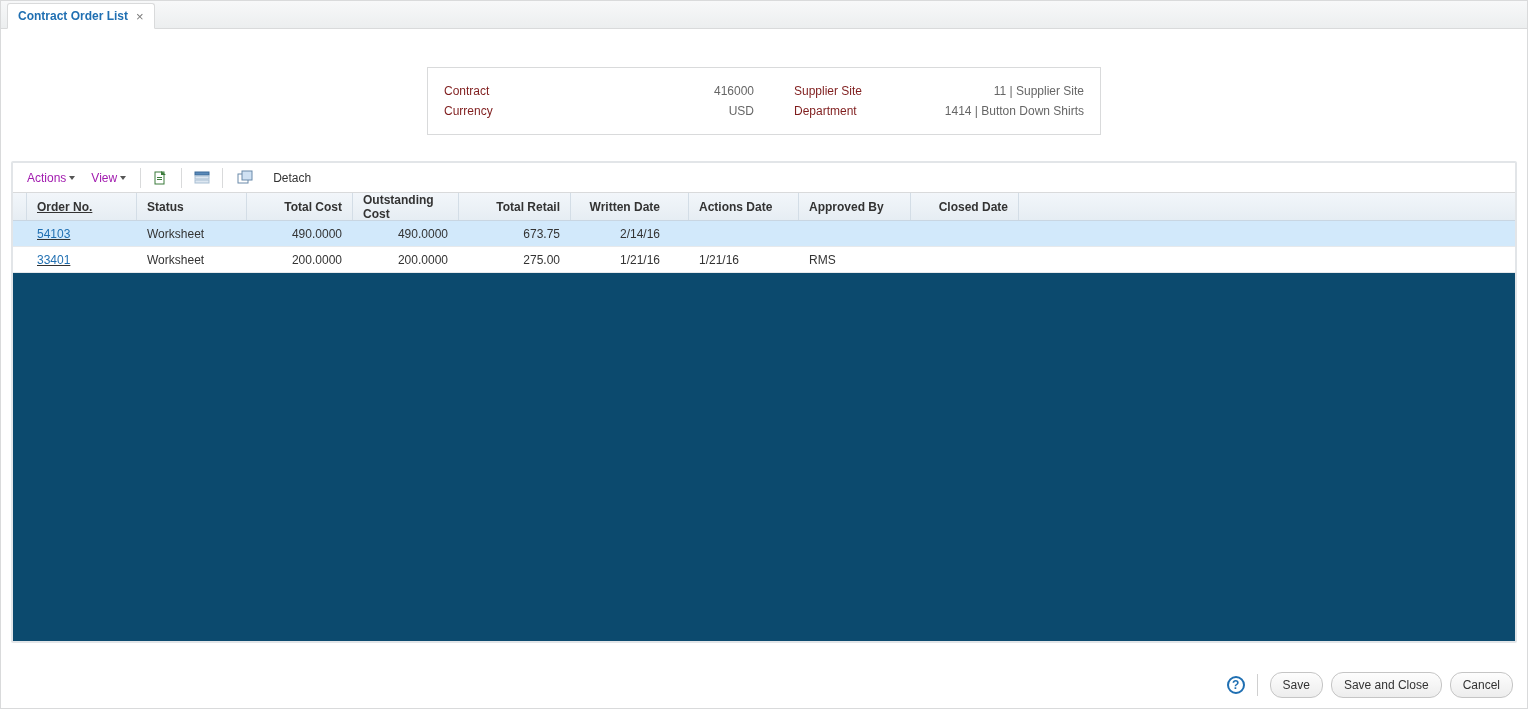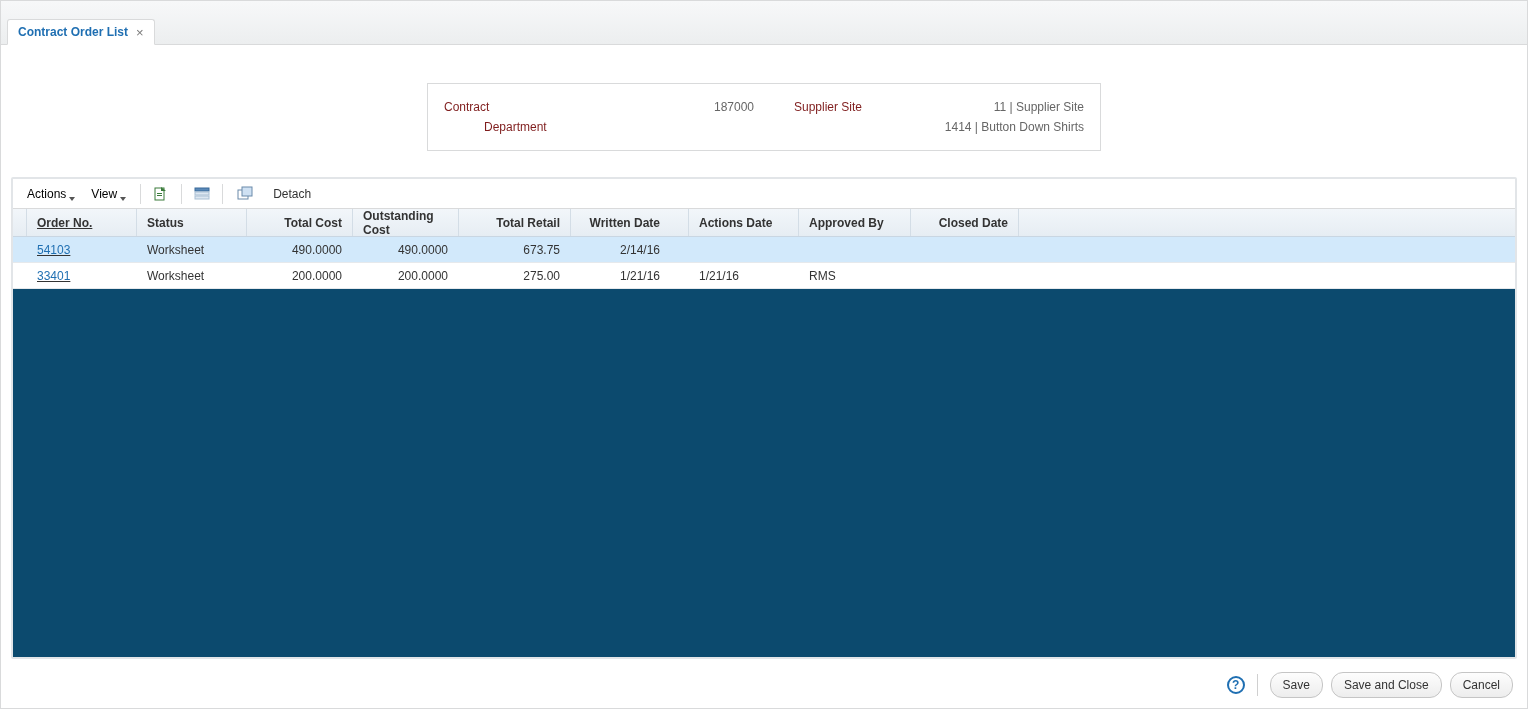--- a/index.html
+++ b/index.html
@@ -12,21 +12,21 @@
   }
   .page {
     width: 1528px;
     height: 709px;
     position: relative;
     border: 1px solid #d9dadb;
     background: #fff;
   }
   
   .tabbar {
-    height: 44px;
+    height: 28px;
     background: linear-gradient(#f7f8f9,#eceeef);
     border-bottom: 1px solid #d9dadb;
     display: flex;
     align-items: flex-end;
     padding-left: 6px;
   }
   .tab {
     height: 26px;
     background: #fff;
     border: 1px solid #d9dadb;
@@ -77,22 +77,22 @@
   .toolbar {
     height: 30px;
     background: #fff;
     border-bottom: 1px solid #d9dadb;
     display:flex; align-items:center;
     padding-left: 6px;
   }
   .menu-item {
     padding: 4px 8px;
     cursor: pointer;
-    color:#000000;
-    display:flex; align-items:flex-end; gap:3px;
+    color:#a21caf;
+    display:flex; align-items:center; gap:3px;
     font-size:12px;
   }
   .menu-caret {
     width:0;height:0;border-left:3px solid transparent;border-right:3px solid transparent;border-top:4px solid #555;
   }
   .tb-sep { width:1px; height:20px; background:#d9dadb; margin:0 6px; }
   .tb-icon {
     width:20px; height:20px; cursor:pointer; display:flex;align-items:center;justify-content:center;
     margin:0 4px;
   }
@@ -158,29 +158,33 @@
       <span class="tab-close">×</span>
     </div>
   </div>
 
   <div class="content">
 
     <div class="info-box">
       <div class="info-row">
         <div class="info-cell-left">
           <span class="info-label">Contract</span>
-          <span class="info-value">187000</span>
+          <span class="info-value">416000</span>
         </div>
         <div style="width:40px"></div>
         <div class="info-cell-right">
           <span class="info-label">Supplier Site</span>
           <span class="info-value">11 | Supplier Site</span>
         </div>
       </div>
       <div class="info-row">
+        <div class="info-cell-left">
+          <span class="info-label">Currency</span>
+          <span class="info-value">USD</span>
+        </div>
         <div style="width:40px"></div>
         <div class="info-cell-right">
           <span class="info-label">Department</span>
           <span class="info-value">1414 | Button Down Shirts</span>
         </div>
       </div>
     </div>
 
     <div class="panel">
       <div class="toolbar">

